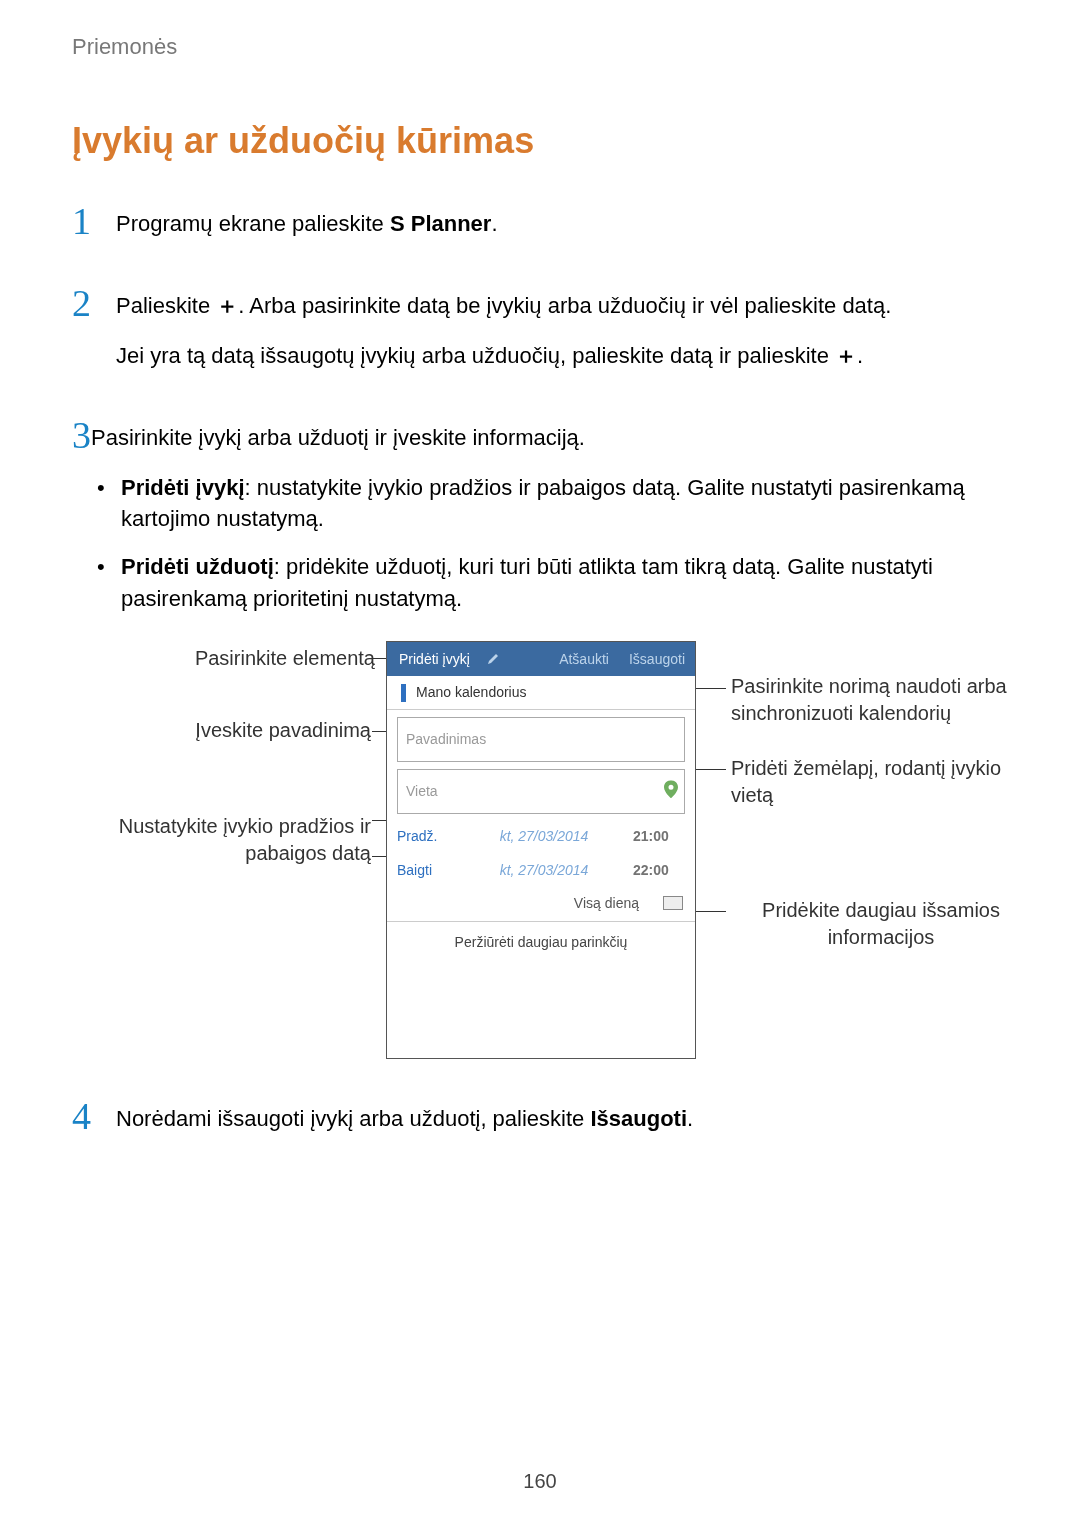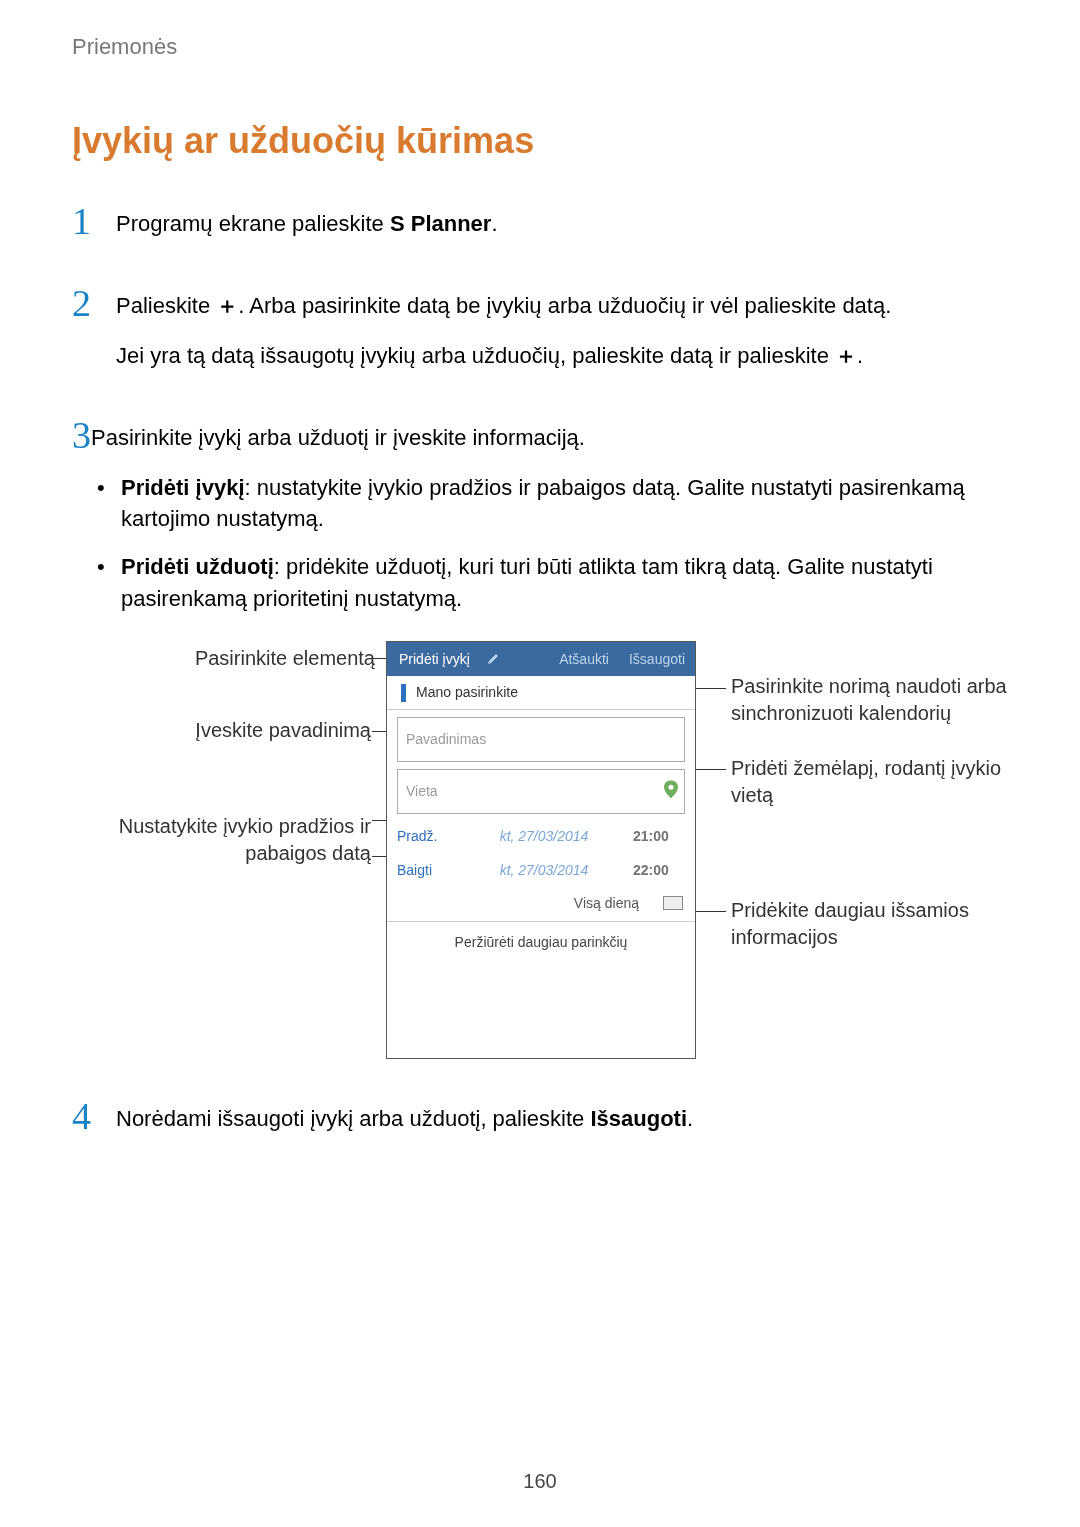--- a/index.html
+++ b/index.html
@@ -256,21 +256,21 @@
       </ul>
 
       <div class="diagram">
 
         <div class="callout left" style="left:4px; top:4px;">Pasirinkite elementą</div>
         <div class="callout left" style="left:0; top:76px;">Įveskite pavadinimą</div>
         <div class="callout left" style="left:0; top:172px;">Nustatykite įvykio pradžios ir pabaigos datą</div>
 
         <div class="callout right" style="left:640px; top:32px;">Pasirinkite norimą naudoti arba sinchronizuoti kalendorių</div>
         <div class="callout right" style="left:640px; top:114px;">Pridėti žemėlapį, rodantį įvykio vietą</div>
-        <div class="callout right" style="left:640px; top:256px;">Pridėkite daugiau išsamios informacijos</div>
+        <div class="callout right" style="left:640px; top:256px;text-align:center;">Pridėkite daugiau išsamios informacijos</div>
 
         <div class="lead" style="left:281px; top:17px; width:28px;"></div>
         <div class="lead" style="left:281px; top:90px; width:28px;"></div>
         <div class="lead" style="left:281px; top:179px; width:28px;"></div>
         <div class="lead" style="left:308px; top:179px; width:1px; height:36px;"></div>
         <div class="lead" style="left:281px; top:215px; width:28px;"></div>
 
         <div class="lead" style="left:595px; top:47px; width:40px;"></div>
         <div class="lead" style="left:590px; top:128px; width:45px;"></div>
         <div class="lead" style="left:560px; top:270px; width:75px;"></div>
@@ -283,21 +283,21 @@
                   <path d="M2 12 L3 9 L10 2 L12 4 L5 11 Z" fill="#bcd3ea"></path>
                 </svg>
             </div>
             <div style="flex:1"></div>
             <div class="tab-cancel">Atšaukti</div>
             <div class="tab-save">Išsaugoti</div>
           </div>
 
           <div class="calrow">
             <div class="calmark"></div>
-            <span>Mano pasirinkite</span>
+            <span>Mano kalendorius</span>
           </div>
 
           <div class="row-input">
             <span>Pavadinimas</span>
           </div>
 
           <div class="row-input">
             <span>Vieta</span>
             <span class="loc-icon">
               <svg width="14" height="18" viewBox="0 0 14 18">

